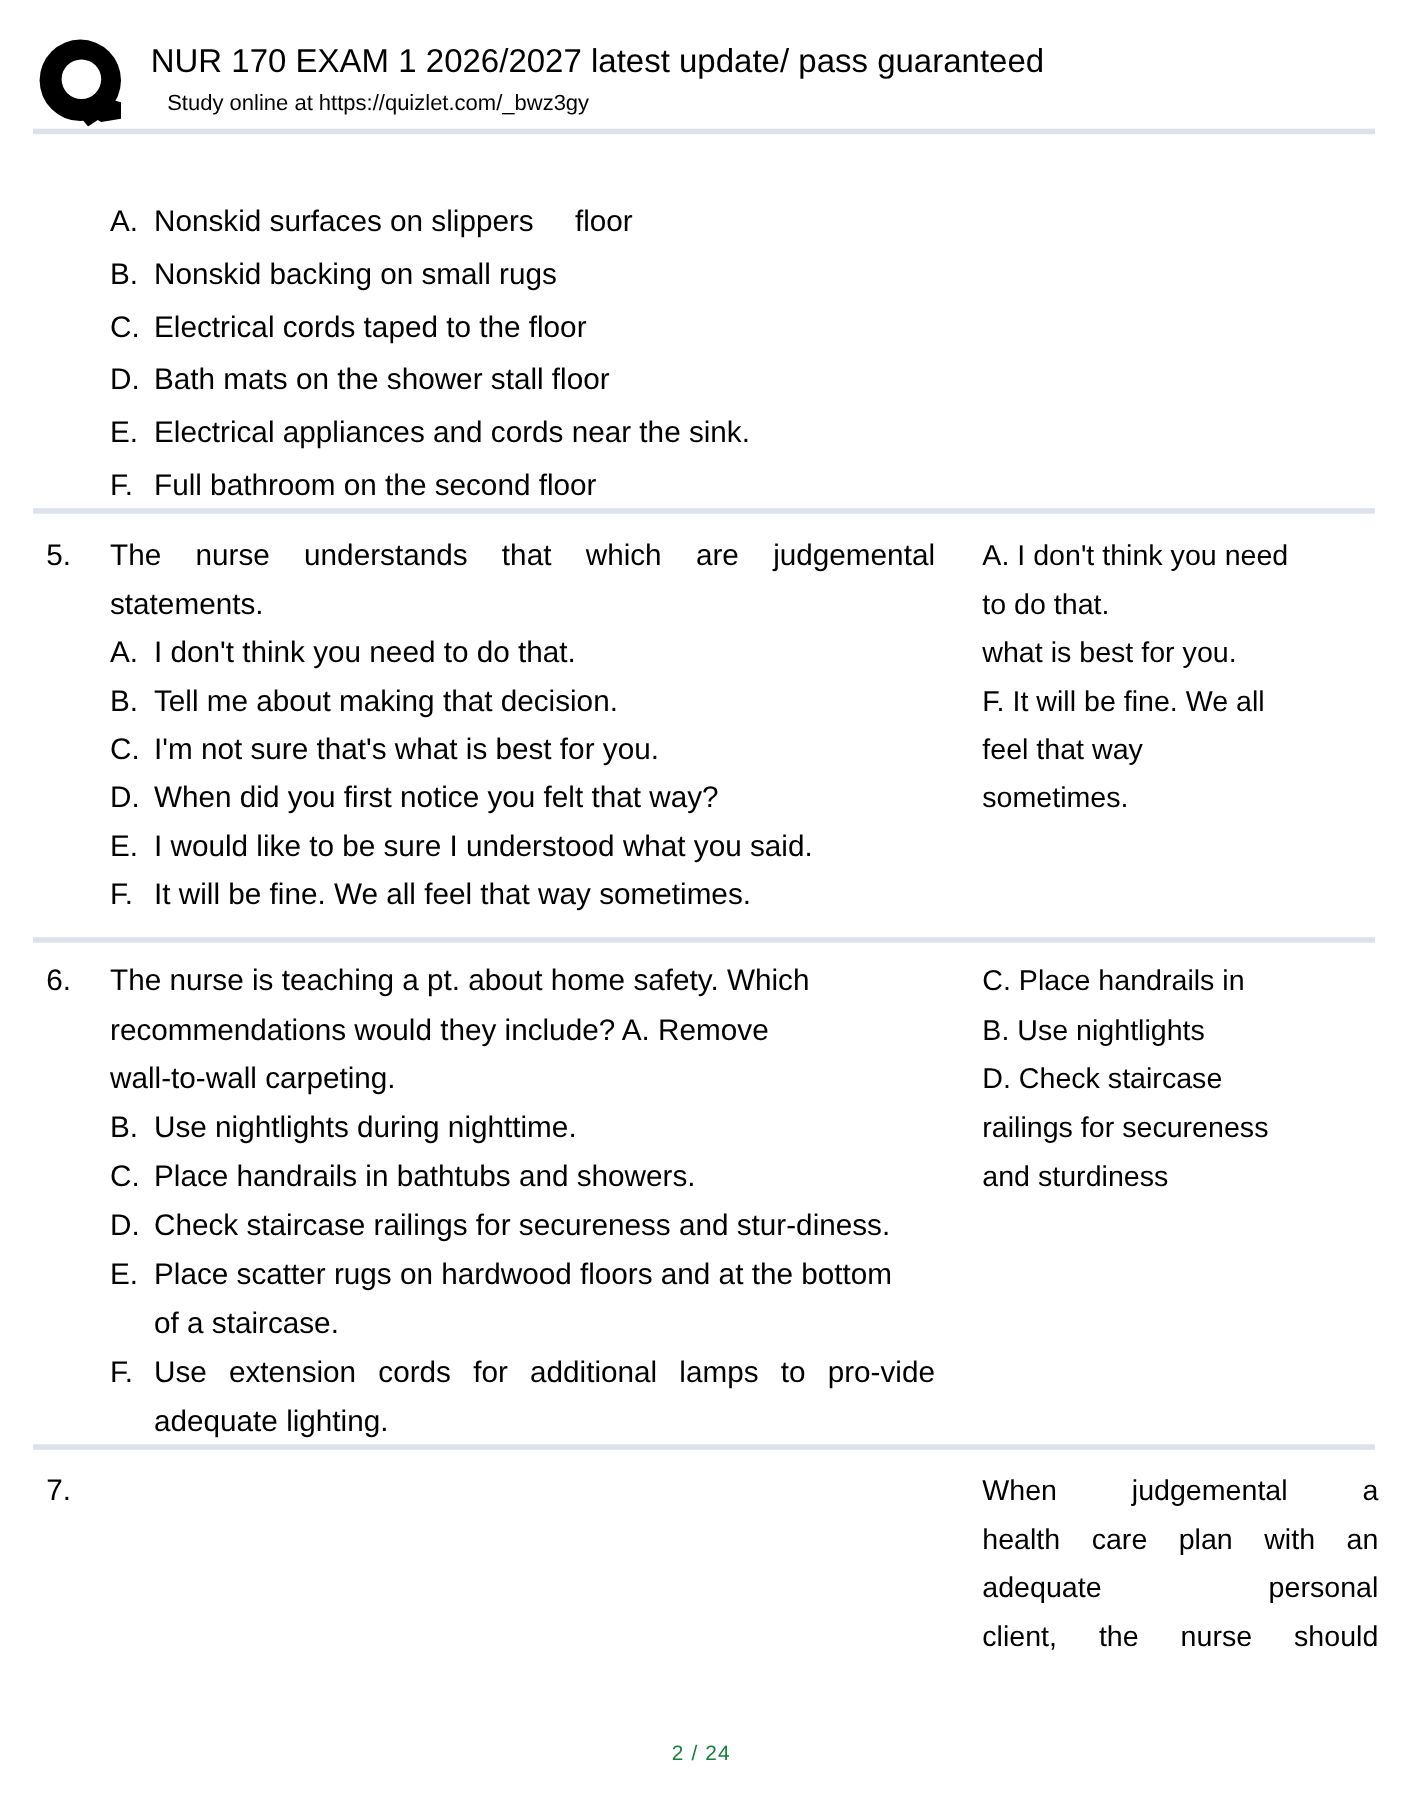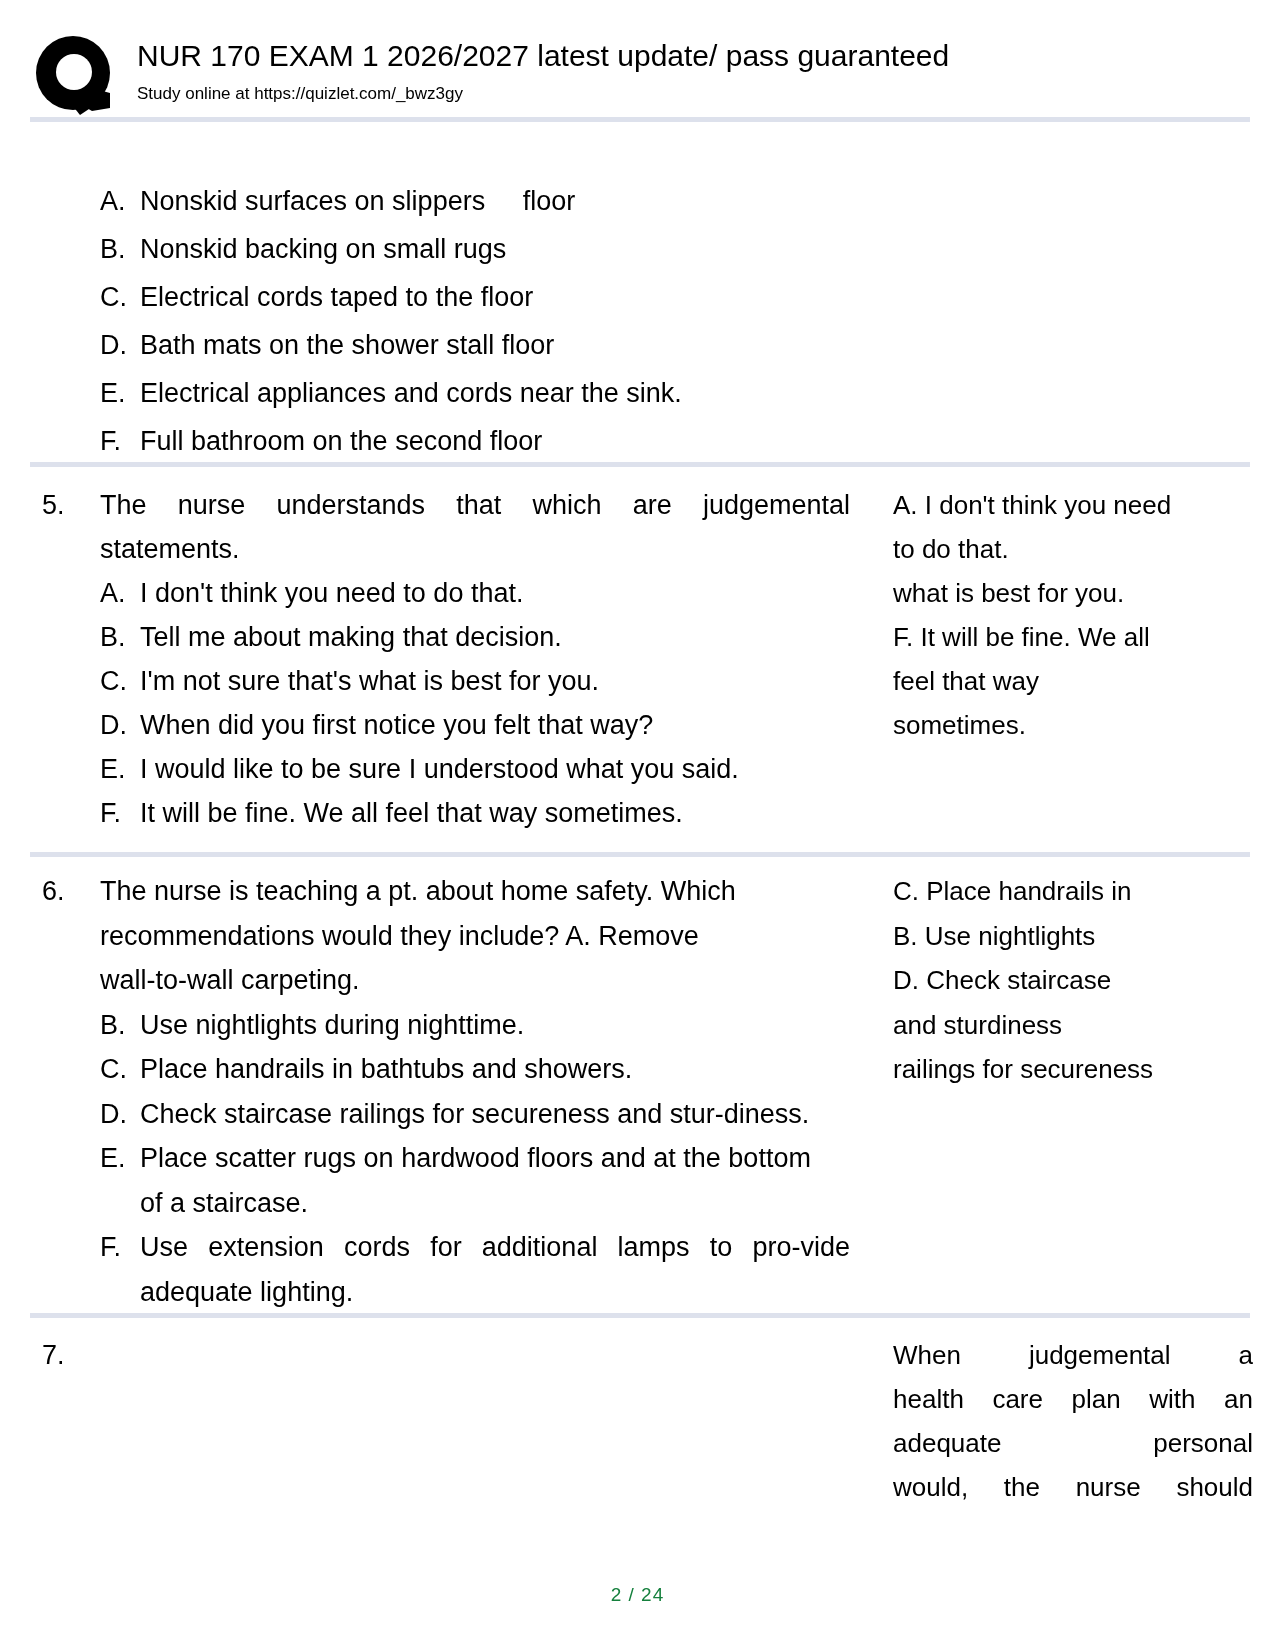--- a/index.html
+++ b/index.html
@@ -4,21 +4,21 @@
 <style>
   html,body{margin:0;padding:0;background:#ffffff;}
   .page{
     position:relative;width:1275px;height:1650px;background:#ffffff;
     font-family:"Liberation Sans","DejaVu Sans",sans-serif;color:#000;
     overflow:hidden;
   }
   
   .logo{position:absolute;left:34px;top:35px;width:78px;height:80px;}
   .title{position:absolute;left:137px;top:38px;font-size:30px;line-height:36px;white-space:nowrap;}
-  .subtitle{position:absolute;left:137px;top:81px;font-size:17px;line-height:26px;white-space:nowrap;}
+  .subtitle{position:absolute;left:152px;top:81px;font-size:20px;line-height:26px;white-space:nowrap;}
   
   .divider{position:absolute;left:30px;width:1220px;height:5px;background:#dde1ec;}
   .d1{top:117px}.d2{top:462px}.d3{top:852px}.d4{top:1313px}
   
   .qnum{position:absolute;left:42px;font-size:27px;line-height:44px;}
   .n5{top:483px}.n6{top:869px}.n7{top:1333px}
   .qcol{position:absolute;left:100px;width:750px;font-size:27px;}
   .s1{top:177px;line-height:48px;}
   .q5{top:483px;line-height:44px;}
   .q6{top:869px;line-height:44.5px;}
@@ -154,29 +154,29 @@
     </div>
     <div class="row">
       <span class="letter"></span>
       <span class="opt-text">adequate lighting.</span>
     </div>
   </div>
   <div class="acol a6">
     <div>C. Place handrails in</div>
     <div>B. Use nightlights</div>
     <div>D. Check staircase</div>
+    <div>railings for secureness</div>
     <div>and sturdiness</div>
-    <div>railings for secureness</div>
   </div>
 
   <div class="divider d4"></div>
 
   <div class="qnum n7">7.</div>
   <div class="acol a7">
     <div class="just">When judgemental a</div>
     <div class="just">health care plan with an</div>
     <div class="just">adequate personal</div>
-    <div class="just">would, the nurse should</div>
+    <div class="just">client, the nurse should</div>
   </div>
 
   <div class="footer">2 / 24</div>
 
 </div>
 
 </body></html>

